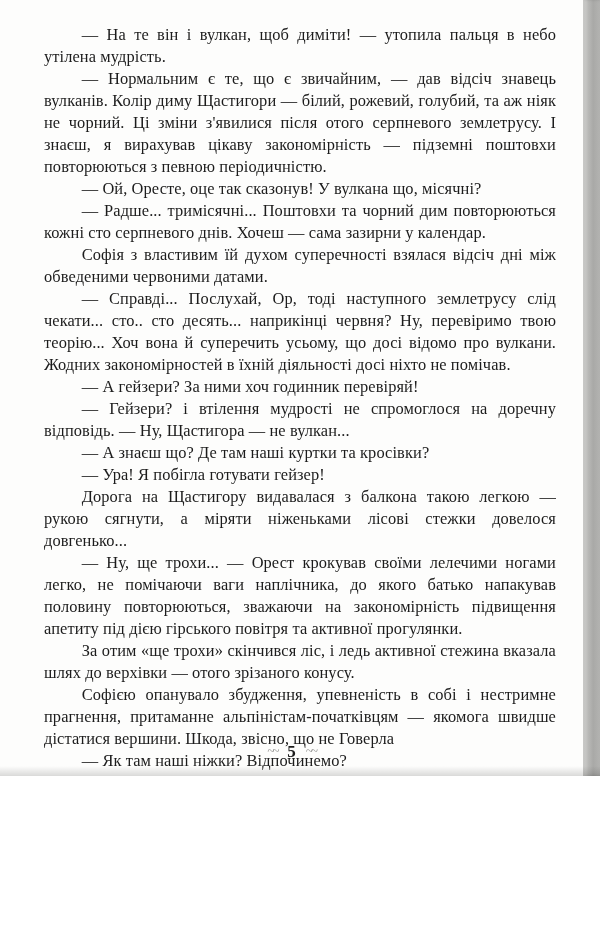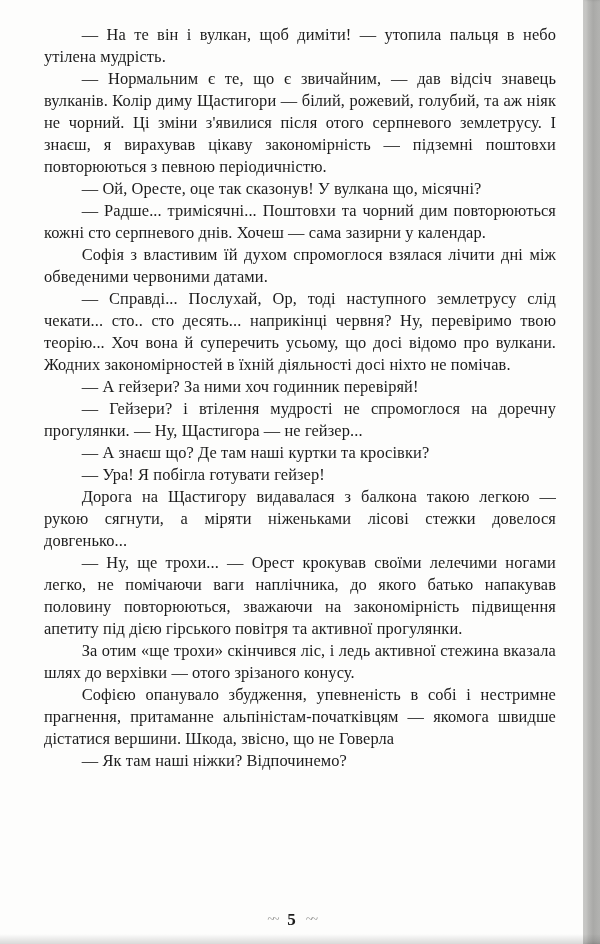--- a/index.html
+++ b/index.html
@@ -3,21 +3,21 @@
 <meta charset="utf-8">
 <style>
   html, body {
     margin: 0;
     padding: 0;
     background: #ffffff;
   }
   .scan-page {
     position: relative;
     width: 600px;
-    height: 944px;
+    height: 776px;
     background: #fdfdfc;
     overflow: hidden;
     font-family: "Liberation Serif", "DejaVu Serif", serif;
     color: #1c1c1c;
   }
   
   .edge-shadow-right {
     position: absolute;
     top: 0;
     right: 0;
@@ -76,24 +76,24 @@
 </head>
 <body>
 
 <div class="scan-page">
 
   <div class="text-block">
     <p>— На те він і вулкан, щоб диміти! — утопила пальця в небо утілена мудрість.</p>
     <p>— Нормальним є те, що є звичайним, — дав відсіч знавець вулканів. Колір диму Щастигори — білий, рожевий, голубий, та аж ніяк не чорний. Ці зміни з'явилися після отого серпневого землетрусу. І знаєш, я вирахував цікаву закономірність — підземні поштовхи повторюються з певною періодичністю.</p>
     <p>— Ой, Оресте, оце так сказонув! У вулкана що, місячні?</p>
     <p>— Радше... тримісячні... Поштовхи та чорний дим повторюються кожні сто серпневого днів. Хочеш — сама зазирни у календар.</p>
-    <p>Софія з властивим їй духом спромоглося взялася лічити дні між обведеними червоними датами.</p>
+    <p>Софія з властивим їй духом суперечності взялася відсіч дні між обведеними червоними датами.</p>
     <p>— Справді... Послухай, Ор, тоді наступного землетрусу слід чекати... сто.. сто десять... наприкінці червня? Ну, перевіримо твою теорію... Хоч вона й суперечить усьому, що досі відомо про вулкани. Жодних закономірностей в їхній діяльності досі ніхто не помічав.</p>
     <p>— А гейзери? За ними хоч годинник перевіряй!</p>
-    <p>— Гейзери? і втілення мудрості не спромоглося на доречну прогулянки. — Ну, Щастигора — не гейзер...</p>
+    <p>— Гейзери? і втілення мудрості не спромоглося на доречну відповідь. — Ну, Щастигора — не вулкан...</p>
     <p>— А знаєш що? Де там наші куртки та кросівки?</p>
     <p>— Ура! Я побігла готувати гейзер!</p>
     <p class="section-start">Дорога на Щастигору видавалася з балкона такою легкою — рукою сягнути, а міряти ніженьками лісові стежки довелося довгенько...</p>
     <p>— Ну, ще трохи... — Орест крокував своїми лелечими ногами легко, не помічаючи ваги наплічника, до якого батько напакував половину повторюються, зважаючи на закономірність підвищення апетиту під дією гірського повітря та активної прогулянки.</p>
     <p>За отим «ще трохи» скінчився ліс, і ледь активної стежина вказала шлях до верхівки — отого зрізаного конусу.</p>
     <p>Софією опанувало збудження, упевненість в собі і нестримне прагнення, притаманне альпіністам-початківцям — якомога швидше дістатися вершини. Шкода, звісно, що не Говерла</p>
     <p>— Як там наші ніжки? Відпочинемо?</p>
   </div>
 
   <div class="page-footer">

